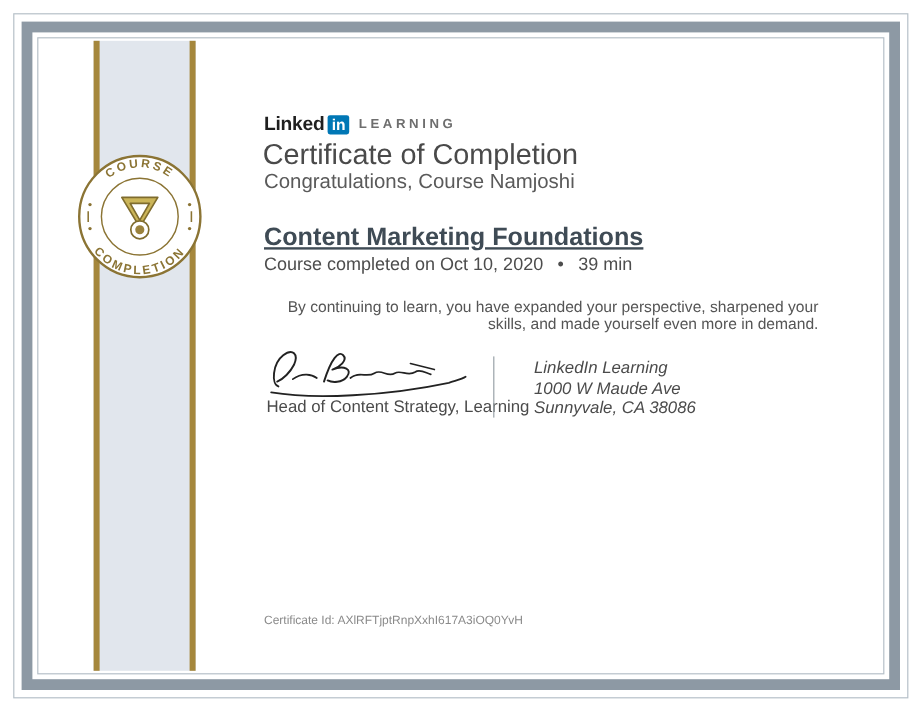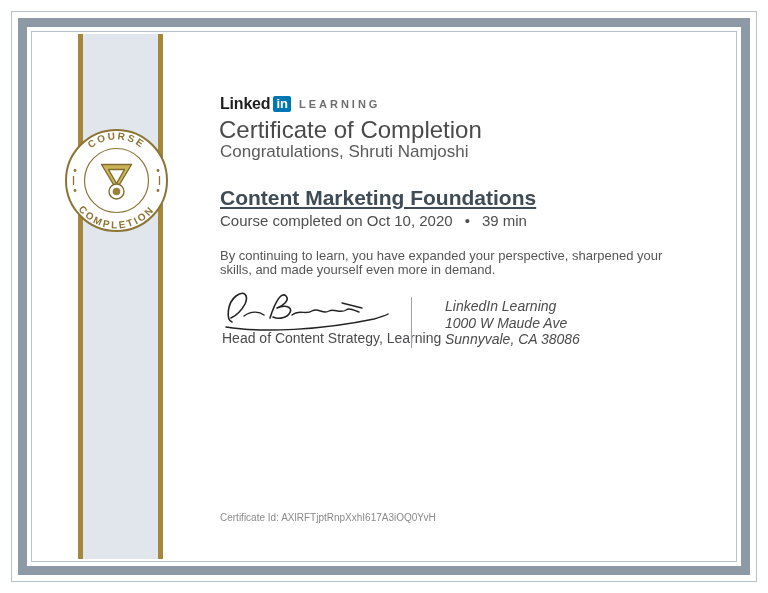--- a/index.html
+++ b/index.html
@@ -50,21 +50,21 @@
     margin-left: 8px; font-size: 11px; letter-spacing: 3px;
     color: #6e6e6e; font-weight: bold;
   }
   .cert-title { left: 219px; top: 116px; font-size: 24px; color: #4a4a4a; }
   .greeting   { left: 220px; top: 142px; font-size: 17px; color: #5a5a5a; }
   .course-title { left: 220px; top: 186px; font-size: 21px; font-weight: bold; color: #3f4b55; text-decoration: underline; }
   .completed-line { left: 220px; top: 212px; font-size: 15px; color: #4d4d4d; }
   .completed-line .sep { margin: 0 12px; color: #4d4d4d; }
   .body-text {
     left: 220px; top: 249px; width: 462px;
-    font-size: 13px; line-height: 14px; color: #555555;
+    font-size: 13px; line-height: 14px; color: #555555; text-align: right;
   }
   .signature-svg { left: 222px; top: 289px; }
   .signer-role { left: 222px; top: 330px; font-size: 14px; color: #4b4b4b; }
   .divider {
     left: 411px; top: 297px; width: 1px; height: 51px;
     background: #9aa2a9;
   }
   .issuer { left: 445px; top: 298px; font-size: 14px; color: #4b4b4b; line-height: 16.5px; font-style: italic; }
   .cert-id { left: 220px; top: 512px; font-size: 10px; color: #8a8a8a; }
 </style>
@@ -109,21 +109,21 @@
     </svg>
   </div>
 
   <div class="abs logo">
     <span class="word">Linked</span>
     <span class="in-box">in</span>
     <span class="product">LEARNING</span>
   </div>
 
   <div class="abs cert-title">Certificate of Completion</div>
-  <div class="abs greeting">Congratulations, Shruti Namjoshi</div>
+  <div class="abs greeting">Congratulations, Course Namjoshi</div>
 
   <div class="abs course-title">Content Marketing Foundations</div>
   <div class="abs completed-line">
     <span>Course completed on Oct 10, 2020</span><span class="sep">•</span><span>39 min</span>
   </div>
 
   <div class="abs body-text">By continuing to learn, you have expanded your perspective, sharpened your skills, and made yourself even more in demand.</div>
 
   <svg class="abs signature-svg" width="175" height="46" viewBox="0 0 175 46">
     <g fill="none" stroke="#222222" stroke-linecap="round" stroke-linejoin="round">

